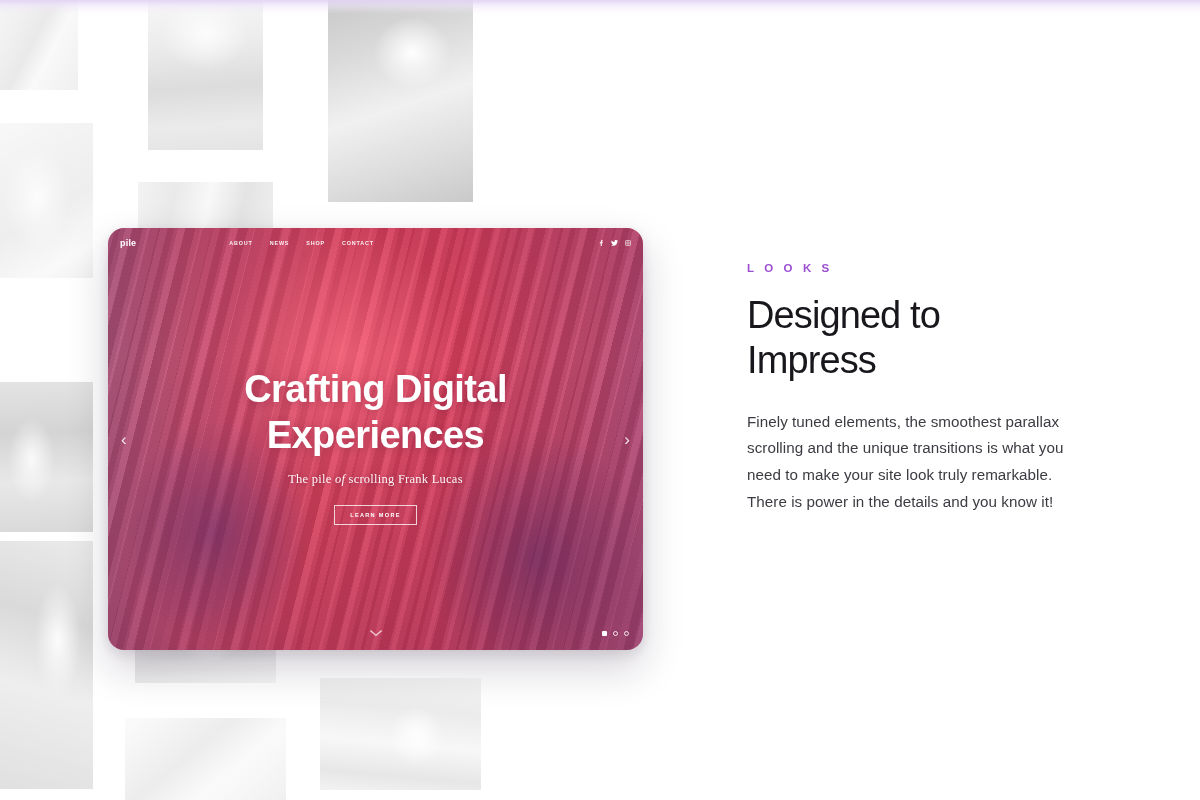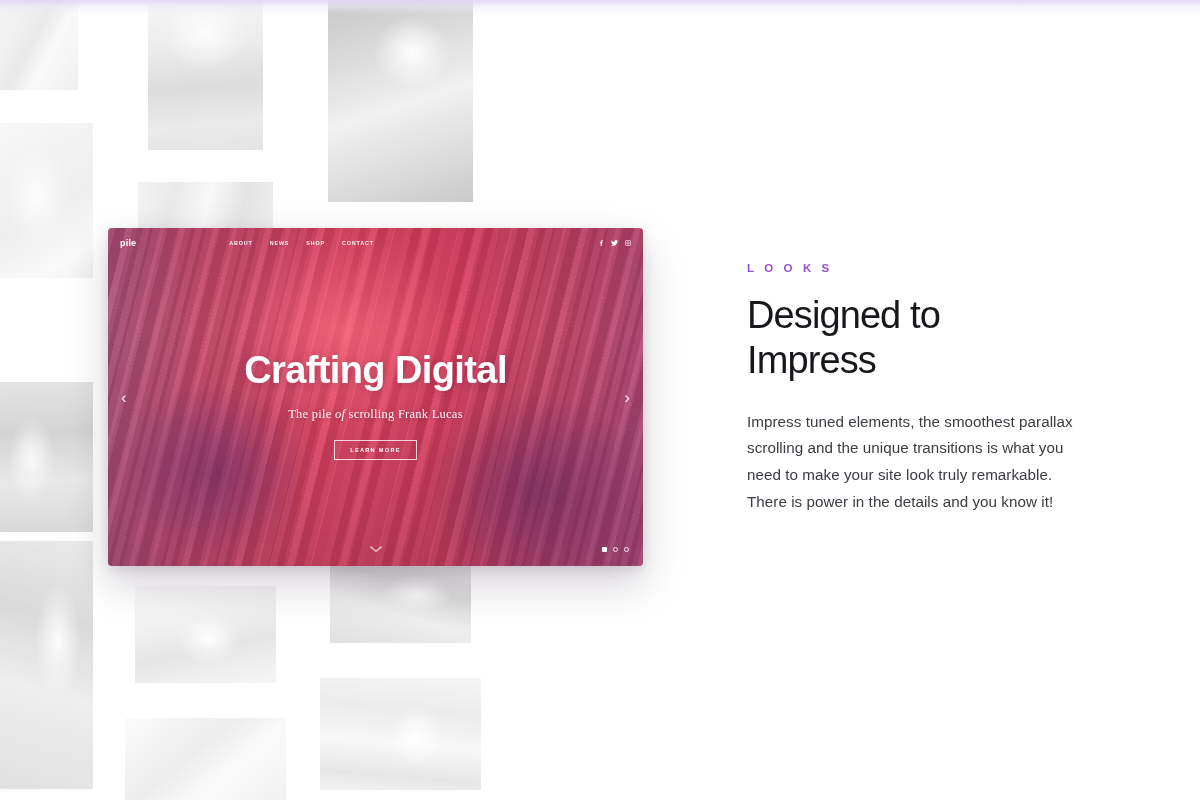--- a/index.html
+++ b/index.html
@@ -114,22 +114,22 @@
       linear-gradient(185deg, #e7e7e8 0%, #cbcbcd 30%, #ebebec 58%, #bfbfc1 84%, #dededf 100%),
       repeating-linear-gradient(90deg, rgba(0,0,0,0.06) 0 8px, rgba(255,255,255,0.05) 8px 18px);
   }
 
   
   .hero-card {
     position: absolute;
     left: 108px;
     top: 228px;
     width: 535px;
-    height: 338px;
-    border-radius: 4px;
+    height: 422px;
+    border-radius: 16px;
     overflow: hidden;
     z-index: 5;
     box-shadow: 0 18px 42px rgba(40,20,50,0.20),
                 0 4px 12px rgba(40,20,50,0.10);
   }
 
   .hero-photo {
     position: absolute;
     inset: 0;
     background:
@@ -368,20 +368,21 @@
               <rect x="0.6" y="0.6" width="8.8" height="8.8" rx="2.4" fill="none" stroke="#fff" stroke-width="1.1"></rect>
               <circle cx="5" cy="5" r="2.1" fill="none" stroke="#fff" stroke-width="1.1"></circle>
             </svg>
         </span>
       </div>
     </div>
 
     <div class="hero-body">
       <div class="hero-title">
         <div>Crafting Digital</div>
+        <div>Experiences</div>
       </div>
       <div class="hero-sub">
         <span>The pile </span><em>of</em><span> scrolling Frank Lucas</span>
       </div>
       <button class="hero-btn">LEARN MORE</button>
     </div>
 
     <div class="hero-arrow left">‹</div>
     <div class="hero-arrow right">›</div>
 
@@ -397,16 +398,16 @@
         </svg>
     </div>
   </div>
 
   <div class="copy">
     <div class="eyebrow">L O O K S</div>
     <h1 class="headline">
       <span>Designed to</span><br>
       <span>Impress</span>
     </h1>
-    <p class="paragraph">Impress tuned elements, the smoothest parallax scrolling and the unique transitions is what you need to make your site look truly remarkable. There is power in the details and you know it!</p>
+    <p class="paragraph">Finely tuned elements, the smoothest parallax scrolling and the unique transitions is what you need to make your site look truly remarkable. There is power in the details and you know it!</p>
   </div>
 
 </div>
 
 </body></html>

